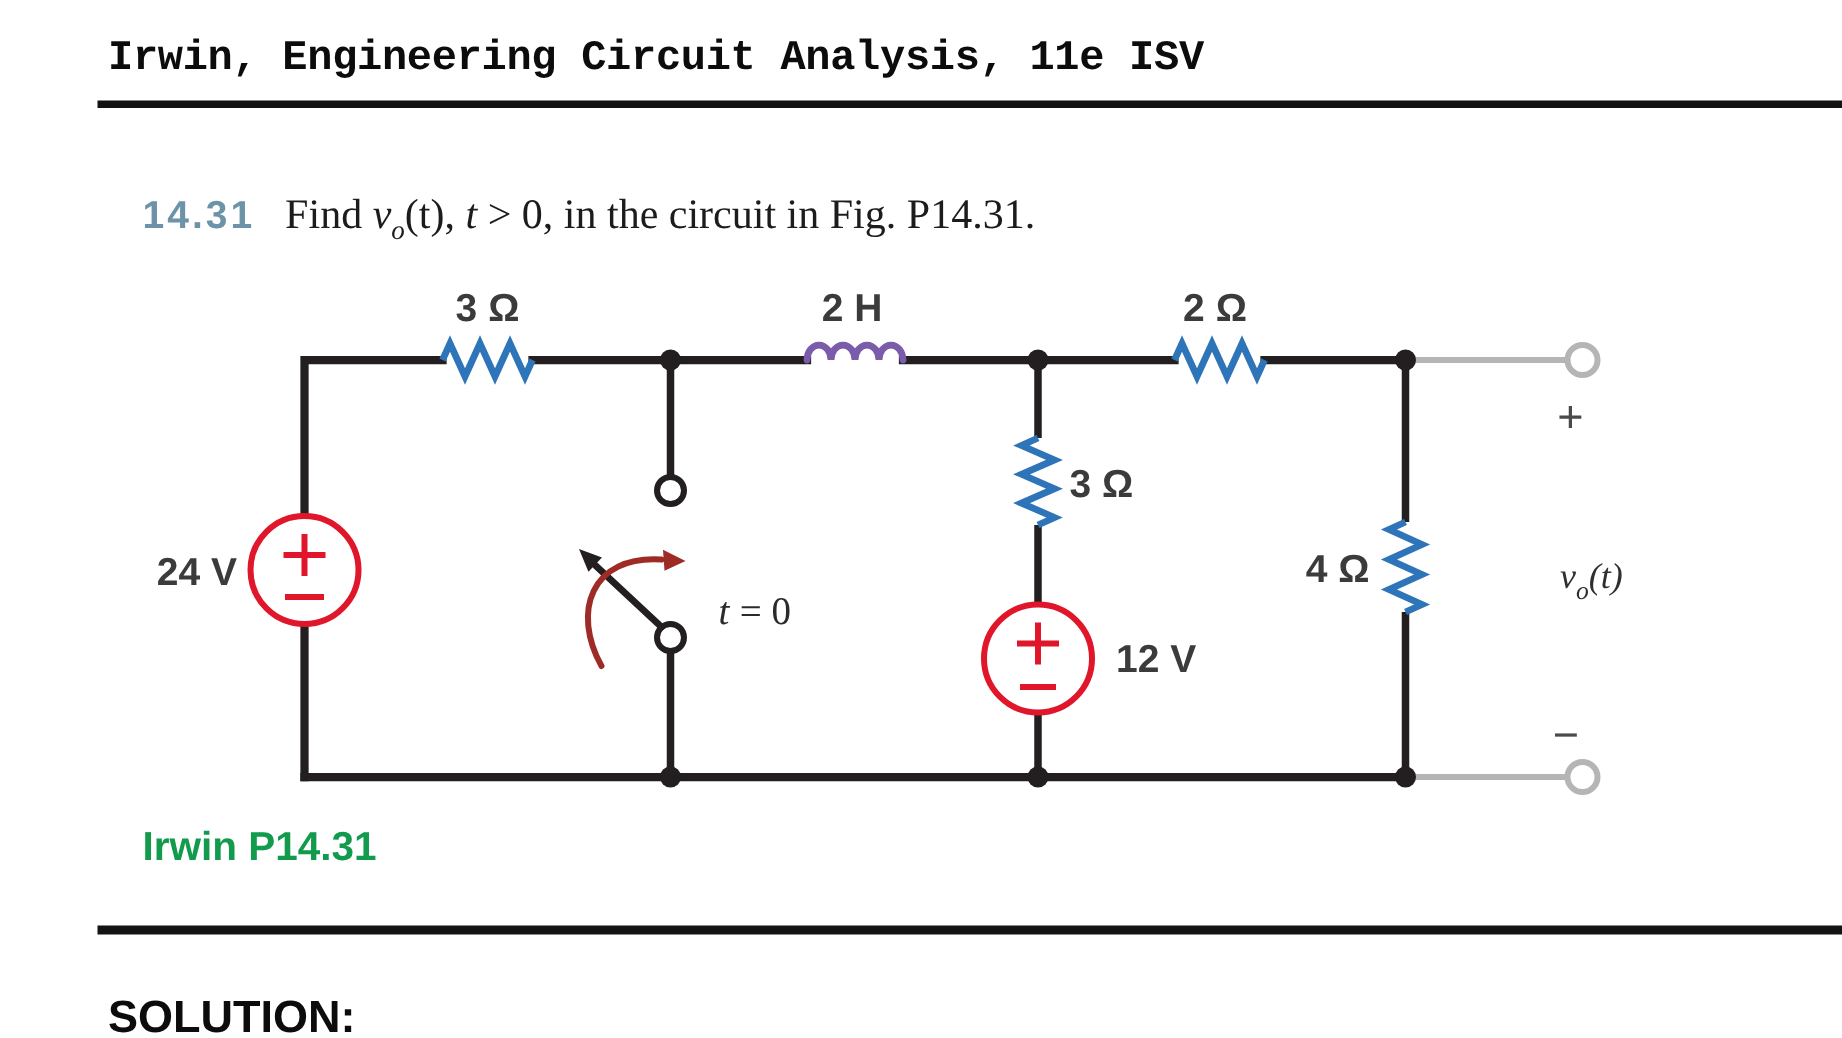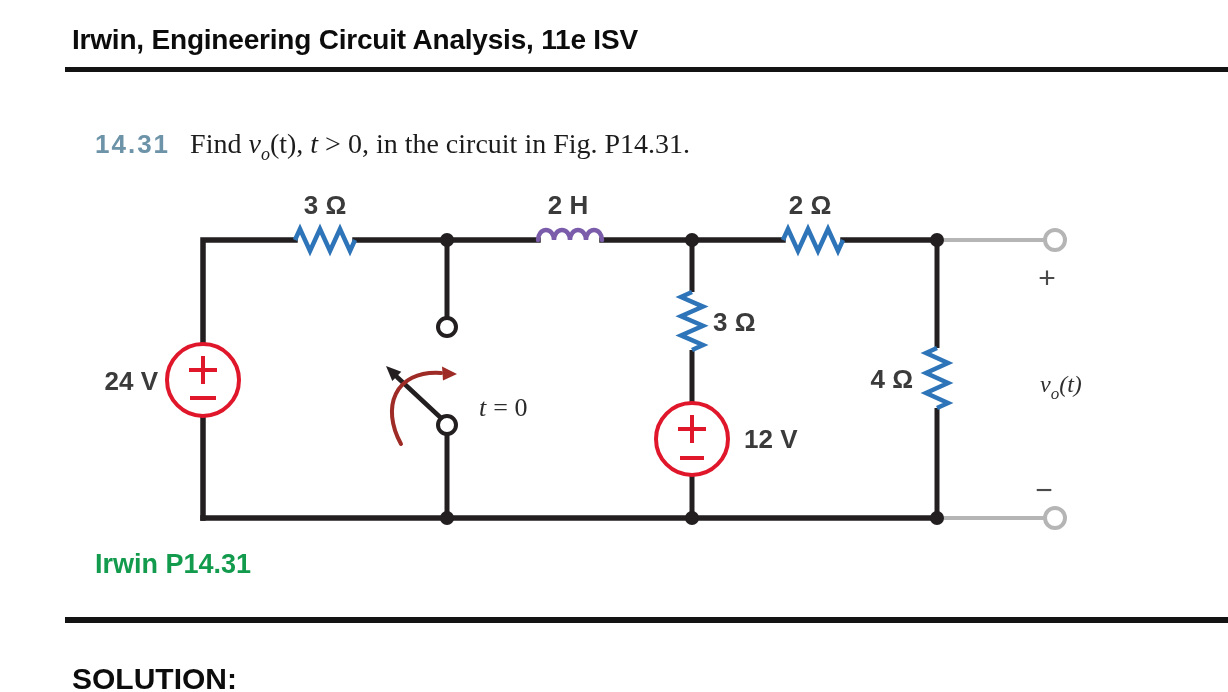--- a/index.html
+++ b/index.html
@@ -2,21 +2,21 @@
 <html><head>
 <meta charset="utf-8">
 <style>
   html,body{margin:0;padding:0;background:#fff;}
   #page{position:relative;width:1228px;height:692px;background:#ffffff;overflow:hidden;
         font-family:"Liberation Sans",sans-serif;}
   .rule{position:absolute;left:65px;right:0;height:5px;background:#131313;}
   #top-rule{top:67px;}
   #bottom-rule{top:617px;height:6px;}
   #page-title{position:absolute;left:72px;top:24px;font-size:28px;font-weight:700;color:#0c0c0c;
-              letter-spacing:-0.2px;}
+              letter-spacing:-0.2px;font-family:Liberation Mono, monospace;}
   #problem-line{position:absolute;left:95px;top:128px;white-space:nowrap;}
   .prob-num{font-family:"Liberation Sans",sans-serif;font-weight:700;font-size:26px;color:#6d93a8;
             letter-spacing:2px;margin-right:20px;}
   .prob-text{font-family:"Liberation Serif",serif;font-size:28px;color:#1c1c1c;}
   .it{font-style:italic;}
   .sub-o{font-family:"Liberation Serif",serif;font-style:italic;font-size:18px;vertical-align:-7px;}
   #figure-caption{position:absolute;left:95px;top:549px;font-size:27px;font-weight:700;color:#129a4d;}
   #solution-heading{position:absolute;left:72px;top:662px;font-size:30px;font-weight:700;color:#0c0c0c;}
   #circuit{position:absolute;left:60px;top:170px;}
   .wire{stroke:#231f20;stroke-width:5.5;fill:none;stroke-linecap:square;}

